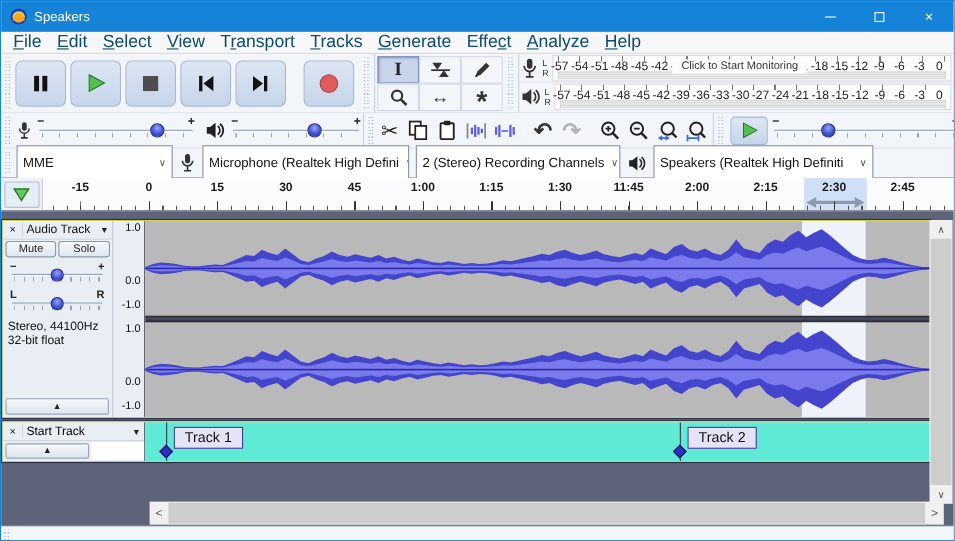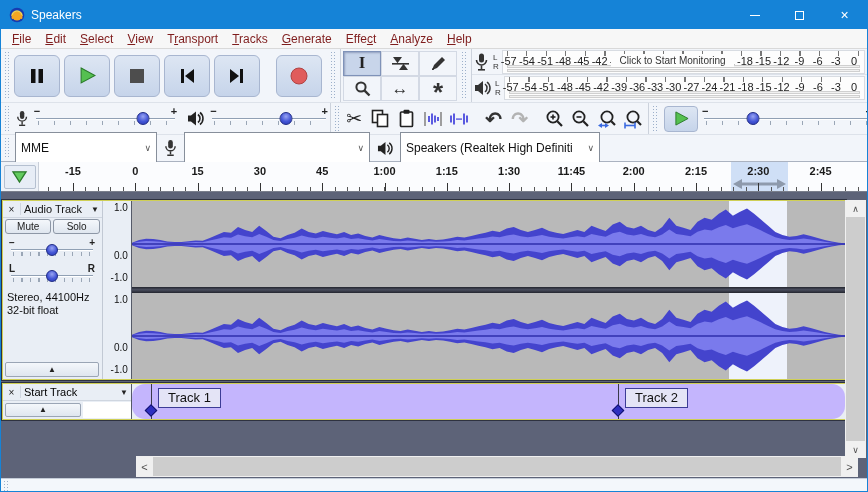--- a/index.html
+++ b/index.html
@@ -14,21 +14,21 @@
   .title-text { color:#fff; font-size:12px; }
   .tb-spacer { flex:1; }
   .wc { width:45px; height:28px; display:flex; align-items:center; justify-content:center; color:#fff; }
   .wc-min i { display:block; width:10px; height:1px; background:#fff; }
   .wc-max i { display:block; width:9px; height:9px; border:1px solid #fff; }
   .wc-close { font-size:14px; }
 
   
   .menubar { height:20px; background:#f7f7f7; border-bottom:1px solid #d9d9d9;
              display:flex; align-items:center; padding-left:4px; }
-  .menu-item { font-size:12px; color:#7f1d1d; padding:2px 7px; }
+  .menu-item { font-size:16px; color:#0c4a6e; padding:2px 7px; }
   .menu-item u { text-decoration:underline; }
 
   
   .dock { background:#f2f5fa; }
   .dockrow { display:flex; align-items:stretch; border-bottom:1px solid #dde2ea; }
   .toolbar { display:flex; align-items:center; border-right:1px solid #ccd2dc; padding:1px 2px; }
   .grab { width:7px; align-self:stretch; margin:2px 1px;
           background:
             repeating-linear-gradient(to bottom,#9db0ca 0 1px,transparent 1px 3px),
             repeating-linear-gradient(to bottom,#9db0ca 0 1px,transparent 1px 3px);
@@ -139,21 +139,21 @@
 
   
   .label-track { position:absolute; left:1px; top:191px; width:844px; height:37px;
                  border:1px solid #cfcf55; box-shadow:0 0 0 1px #2e3240; background:#e9eef5; display:flex; }
   .ltcp { position:relative; width:129px; background:#e9eef5; border-right:1px solid #555a68; }
   .ltcp .tcp-row1 { height:17px; }
   .l-collapse { position:absolute; top:19px; left:2px; width:76px; height:14px;
                 background:linear-gradient(#f4f7fb,#dfe6ef); border:1px solid #9aa5b5; border-radius:2px;
                 font-size:8px; color:#222; text-align:center; line-height:12px; }
   .l-white { position:absolute; top:18px; left:80px; right:0; bottom:1px; background:#fff; }
-  .label-area { position:relative; flex:1; background:#c4b5fd;border-radius:13px; }
+  .label-area { position:relative; flex:1; background:#5eead4; }
   .lab-line { position:absolute; top:0; bottom:0; width:1px; background:#3a3a4a; }
   .lab-flag { position:absolute; bottom:4px; width:9px; height:9px; background:#2e2ec0; border:1px solid #10106a;
               transform:translateX(-50%) rotate(45deg); }
   .lab-box { position:absolute; top:4px; height:20px; background:#e4e4f6; border:1px solid #3c3c96;
              font-size:13px; color:#111; line-height:18px; padding:0 9px; white-space:nowrap; }
 
   
   .vscroll { position:absolute; right:1px; top:8px; width:21px; height:258px; background:#f0f0f0; }
   .vscroll .arrow { height:17px; display:flex; align-items:center; justify-content:center; font-size:9px; color:#505050; }
   .vscroll .thumb-v { position:absolute; top:17px; bottom:17px; left:1px; right:1px; background:#cdcdcd; }
@@ -504,21 +504,26 @@
         <div class="sel-box" style="width:142px;">
           <span>MME</span>
           <span class="chev">∨</span>
         </div>
         <svg width="13" height="18" viewBox="0 0 14 18" style="margin:0 4px;">
           <rect x="4.5" y="0.5" width="5" height="9" rx="2.5" fill="#333"></rect>
           <path d="M2 7 a5 5 0 0 0 10 0" fill="none" stroke="#333" stroke-width="1.6"></path>
           <line x1="7" y1="12.5" x2="7" y2="16" stroke="#333" stroke-width="1.6"></line>
           <line x1="3.5" y1="16.8" x2="10.5" y2="16.8" stroke="#333" stroke-width="1.6"></line>
         </svg>
+        <div class="sel-box" style="width:188px;">
+          <span>Microphone (Realtek High Defini</span>
+          <span class="chev">∨</span>
+        </div>
         <div class="sel-box" style="width:186px;">
+          <span>2 (Stereo) Recording Channels</span>
           <span class="chev">∨</span>
         </div>
         <svg width="16" height="15" viewBox="0 0 17 16" style="margin:0 4px;">
           <polygon points="1,5 4,5 9,1 9,15 4,11 1,11" fill="#222"></polygon>
           <path d="M11 4 a5 5 0 0 1 0 8" fill="none" stroke="#222" stroke-width="1.5"></path>
           <path d="M13 2 a7.5 7.5 0 0 1 0 12" fill="none" stroke="#222" stroke-width="1.5"></path>
         </svg>
         <div class="sel-box" style="width:200px;">
           <span>Speakers (Realtek High Definiti</span>
           <span class="chev">∨</span>

